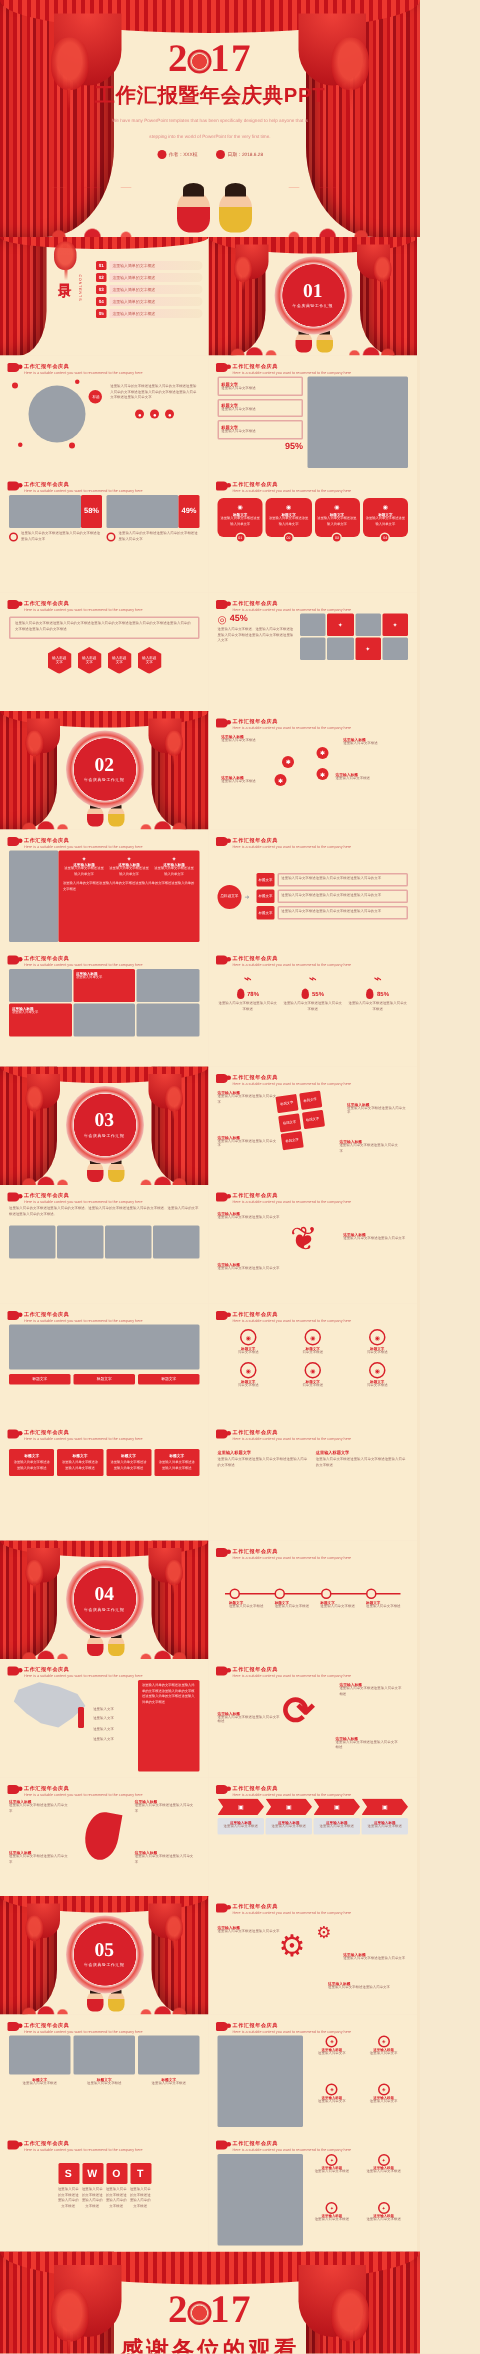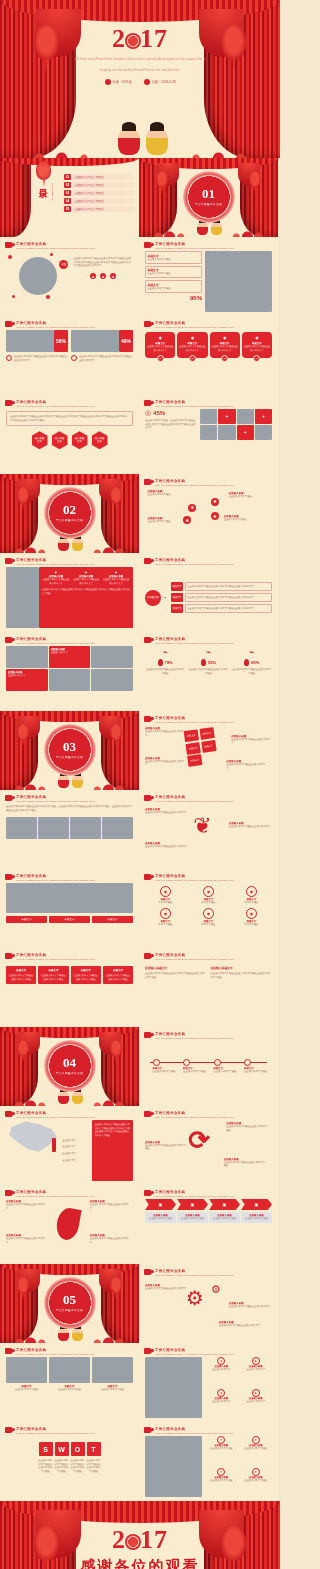--- a/index.html
+++ b/index.html
@@ -113,20 +113,21 @@
     <div class="curtain-r"></div>
     <div class="swagL"></div>
     <div class="swagR"></div>
     <div class="lantern lanternL"></div>
     <div class="lantern lanternR"></div>
 
     <div class="cover-inner">
       <div class="year">
         <span>2</span><span class="cut"></span><span>17</span>
       </div>
+      <div class="maintitle">工作汇报暨年会庆典PPT</div>
       <div class="subEn">We have many PowerPoint templates that has been specifically designed to help anyone that is</div>
       <div class="subEn">stepping into the world of PowerPoint for the very first time.</div>
       <div class="metarow">
         <div><i class="dot"></i><span class="t">作者：XXX模</span></div>
         <div><i class="dot"></i><span class="t">日期：2018.6.28</span></div>
       </div>
     </div>
     <div class="papercut"></div>
     <div class="doll dollL"></div>
     <div class="doll dollR"></div>

